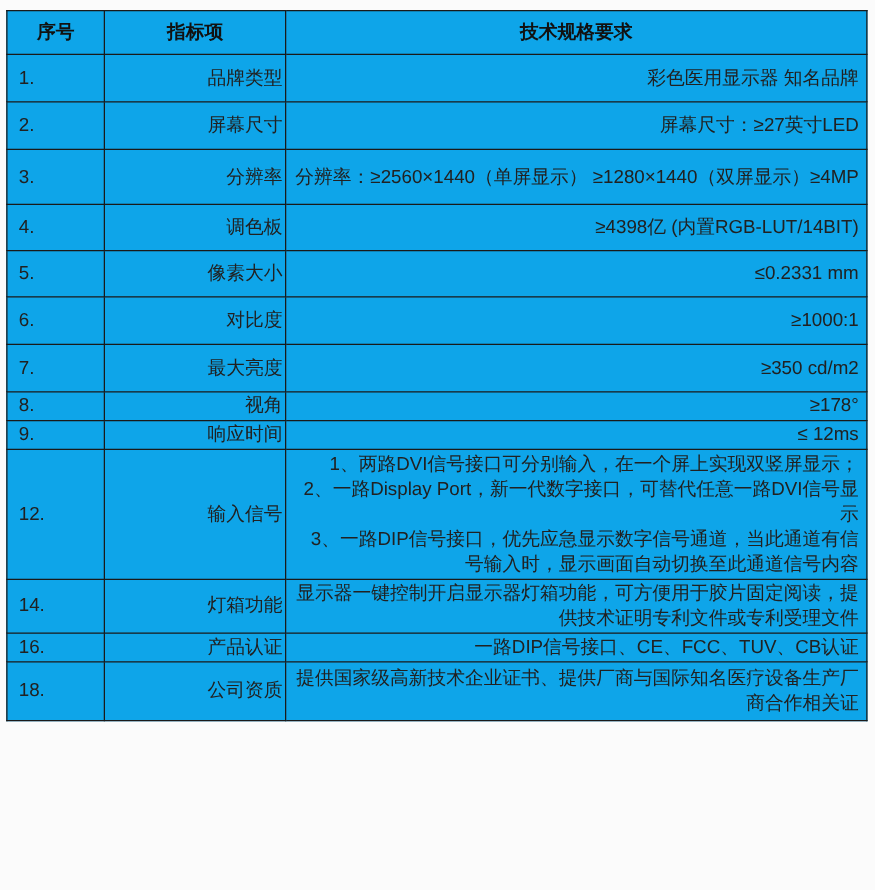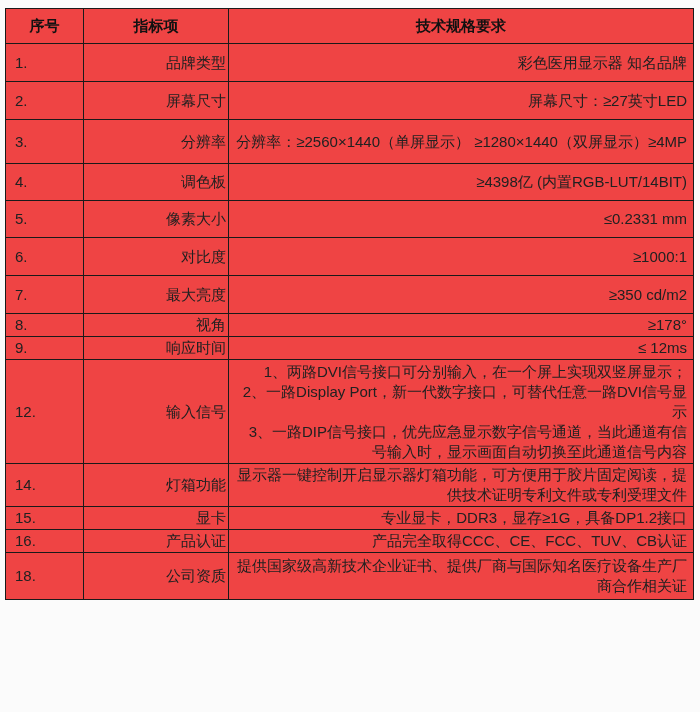--- a/index.html
+++ b/index.html
@@ -16,21 +16,21 @@
     height: 712px;
     overflow: hidden;
   }
   table.spec-table {
     position: absolute;
     left: 5px;
     top: 8px;
     width: 689px;
     border-collapse: collapse;
     table-layout: fixed;
-    background: #ef4444;
+    background: #0ea5e9;
   }
   table.spec-table th,
   table.spec-table td {
     border: 1px solid #1a1a1a;
     font-size: 15px;
     color: #212121;
     line-height: 20px;
     vertical-align: middle;
     overflow: hidden;
   }
@@ -114,29 +114,24 @@
         <td class="c-item">输入信号</td>
         <td class="c-spec">1、两路DVI信号接口可分别输入，在一个屏上实现双竖屏显示；
 2、一路Display Port，新一代数字接口，可替代任意一路DVI信号显示
 3、一路DIP信号接口，优先应急显示数字信号通道，当此通道有信号输入时，显示画面自动切换至此通道信号内容</td>
       </tr>
       <tr style="height:43px">
         <td class="c-no">14.</td>
         <td class="c-item">灯箱功能</td>
         <td class="c-spec">显示器一键控制开启显示器灯箱功能，可方便用于胶片固定阅读，提供技术证明专利文件或专利受理文件</td>
       </tr>
-      <tr style="height:22px">
-        <td class="c-no">15.</td>
-        <td class="c-item">显卡</td>
-        <td class="c-spec">专业显卡，DDR3，显存≥1G，具备DP1.2接口</td>
-      </tr>
       <tr style="height:23px">
         <td class="c-no">16.</td>
         <td class="c-item">产品认证</td>
-        <td class="c-spec">产品完全取得CCC、CE、FCC、TUV、CB认证</td>
+        <td class="c-spec">一路DIP信号接口、CE、FCC、TUV、CB认证</td>
       </tr>
       <tr style="height:47px">
         <td class="c-no">18.</td>
         <td class="c-item">公司资质</td>
         <td class="c-spec">提供国家级高新技术企业证书、提供厂商与国际知名医疗设备生产厂商合作相关证</td>
       </tr>
     </tbody>
   </table>
 </div>
 

